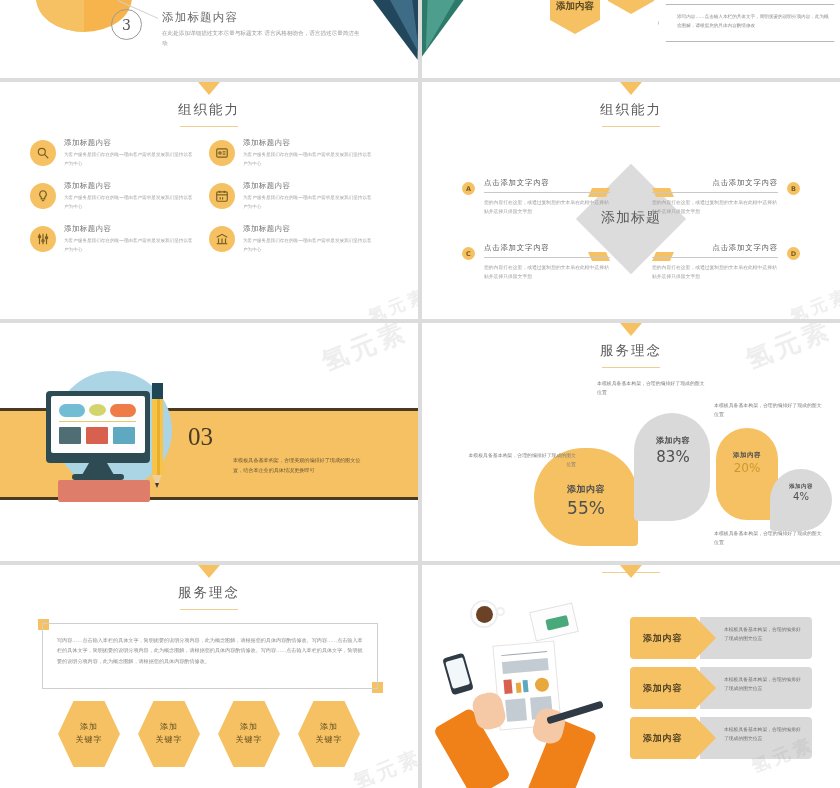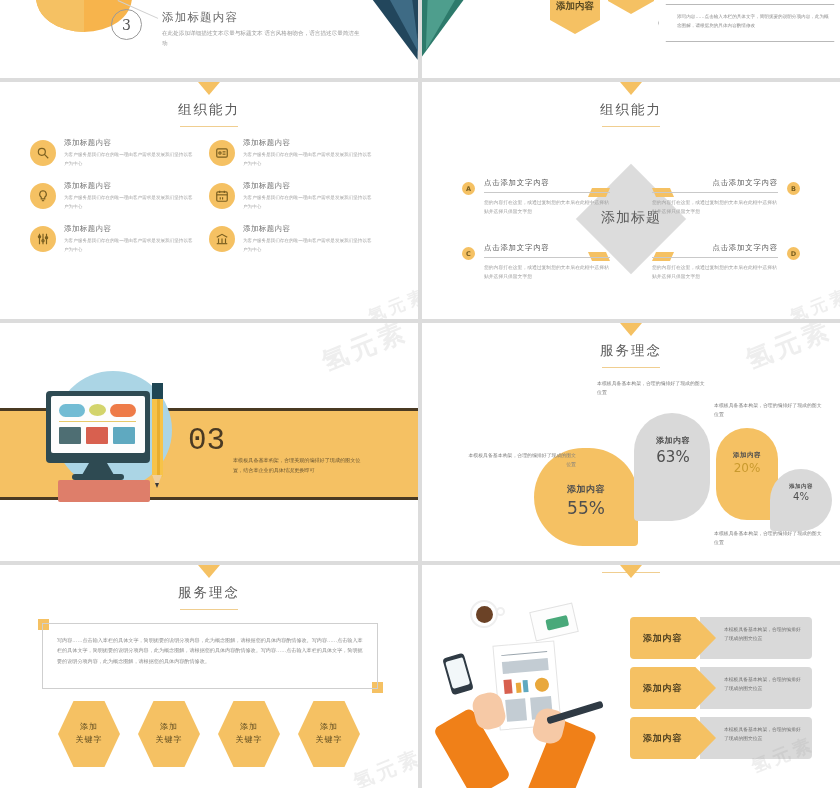--- a/index.html
+++ b/index.html
@@ -143,22 +143,22 @@
   .mon-base{position:absolute;left:72px;top:151px;width:52px;height:6px;background:#2E4A52;border-radius:3px;}
   .ruler{position:absolute;left:58px;top:157px;width:92px;height:22px;background:#DE7E6A;border-radius:2px;}
   .bub{position:absolute;border-radius:9px;height:13px;top:78px;}
   .pencil-body{position:absolute;left:152px;top:64px;width:11px;height:90px;background:#F7C348;}
   .pencil-strip{position:absolute;left:157px;top:64px;width:3px;height:90px;background:#E8AE2E;}
   .pencil-cap{position:absolute;left:152px;top:60px;width:11px;height:16px;background:#1F4654;}
   .pencil-tip{position:absolute;left:152px;top:152px;width:0;height:0;border-left:5.5px solid transparent;
     border-right:5.5px solid transparent;border-top:12px solid #F0CF9E;}
   .pencil-lead{position:absolute;left:155px;top:160px;width:0;height:0;border-left:2.5px solid transparent;
     border-right:2.5px solid transparent;border-top:5px solid #3a3a3a;}
-  .bignum{position:absolute;left:188px;top:100px;font-size:31px;color:#4a3a23;
-    font-family:Liberation Mono, monospace;}
+  .bignum{position:absolute;left:188px;top:100px;font-size:25px;color:#4a3a23;
+    font-family:Liberation Serif, serif;}
   .bigtitle{position:absolute;left:232px;top:98px;font-size:22px;color:#4a3a23;letter-spacing:4px;
     font-family:"DejaVu Serif","Liberation Serif",serif;}
   .bigsub{position:absolute;left:233px;top:132px;width:132px;font-size:5.1px;color:#6a5632;line-height:2.0;}
 
   
   .petal{position:absolute;}
   .pnote{position:absolute;font-size:4.9px;color:#7d7d7d;line-height:1.9;width:112px;}
   .plabel{position:absolute;text-align:center;color:#4f4f4f;}
   .plabel .nm{font-weight:bold;letter-spacing:.5px;}
   .plabel .pc{font-family:"DejaVu Sans","Liberation Sans",sans-serif;}
@@ -423,21 +423,21 @@
 
     <div class="petal" style="left:348px;top:146px;width:62px;height:62px;
          background:#D9D9D9;border-radius:31px 31px 31px 4px;"></div>
 
     <div class="plabel" style="left:118px;top:160px;width:92px;">
       <div class="nm" style="font-size:9px;">添加内容</div>
       <div class="pc" style="font-size:17px;margin-top:2px;">55%</div>
     </div>
     <div class="plabel" style="left:216px;top:112px;width:70px;">
       <div class="nm" style="font-size:8px;">添加内容</div>
-      <div class="pc" style="font-size:15px;margin-top:2px;">63%</div>
+      <div class="pc" style="font-size:15px;margin-top:2px;">83%</div>
     </div>
     <div class="plabel" style="left:296px;top:128px;width:58px;">
       <div class="nm" style="font-size:6.5px;">添加内容</div>
       <div class="pc" style="font-size:12px;margin-top:1px;color:#C99A2E;">20%</div>
     </div>
     <div class="plabel" style="left:350px;top:160px;width:58px;">
       <div class="nm" style="font-size:5.5px;">添加内容</div>
       <div class="pc" style="font-size:10px;margin-top:1px;">4%</div>
     </div>
 

